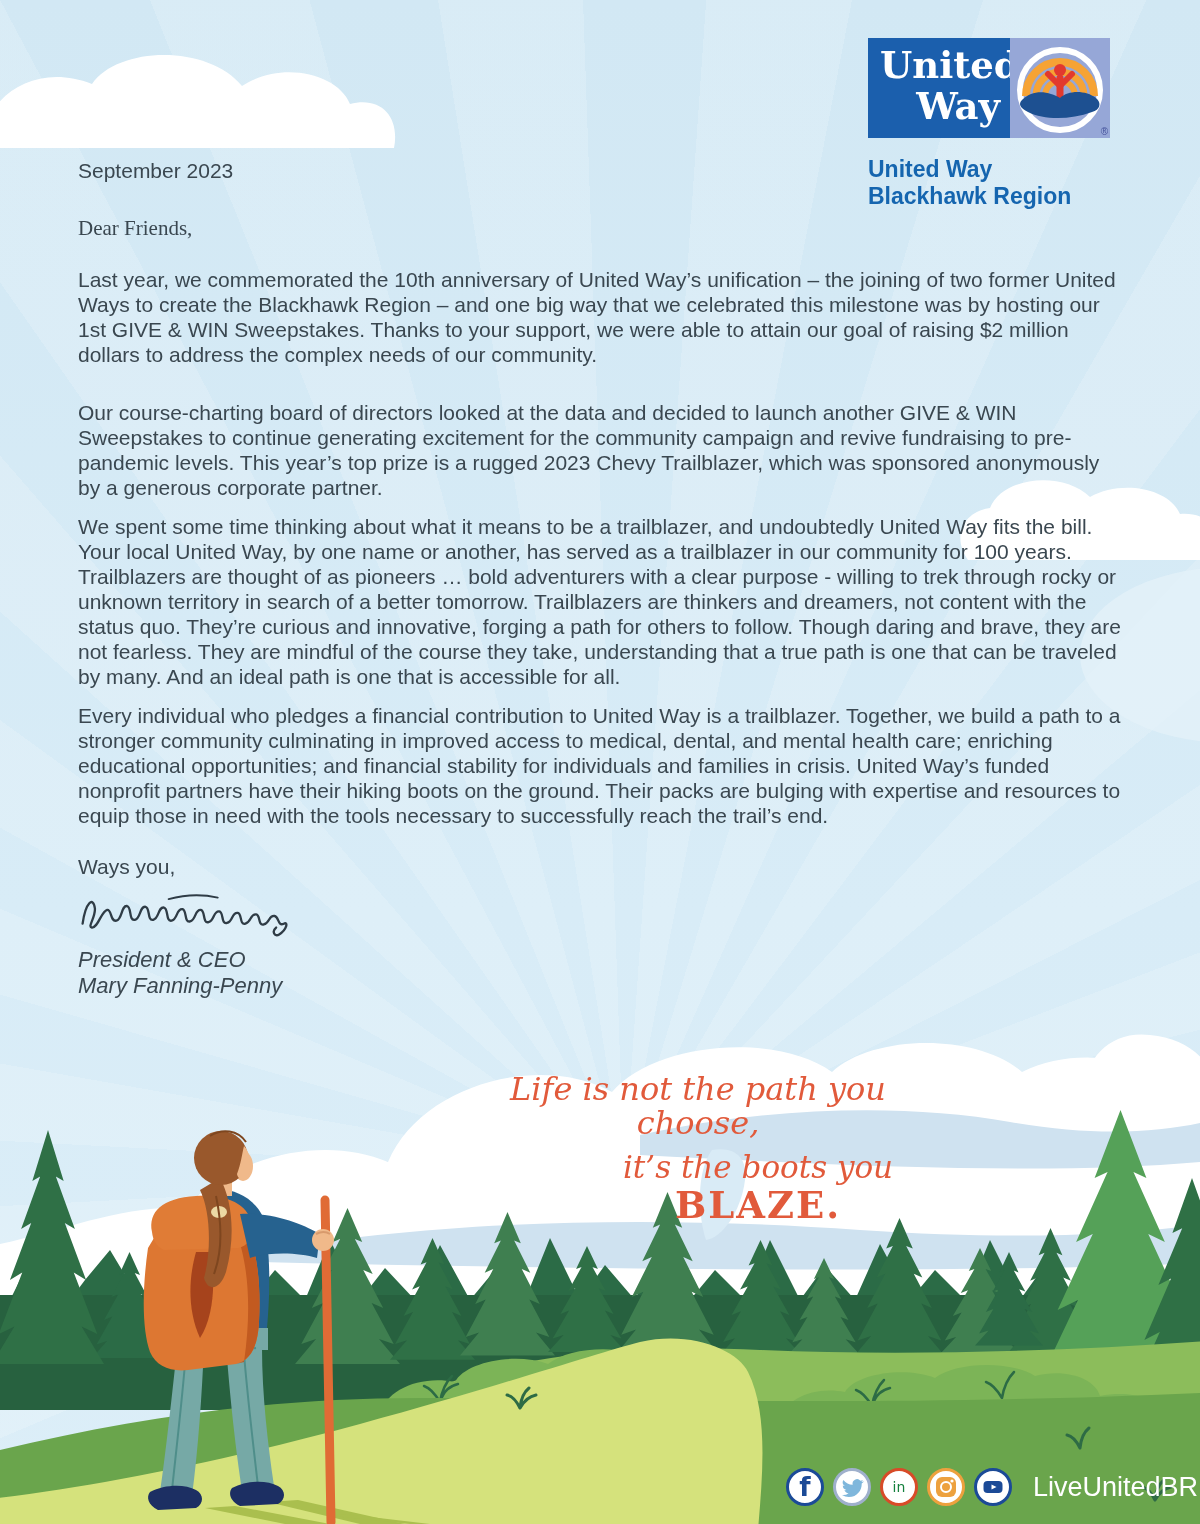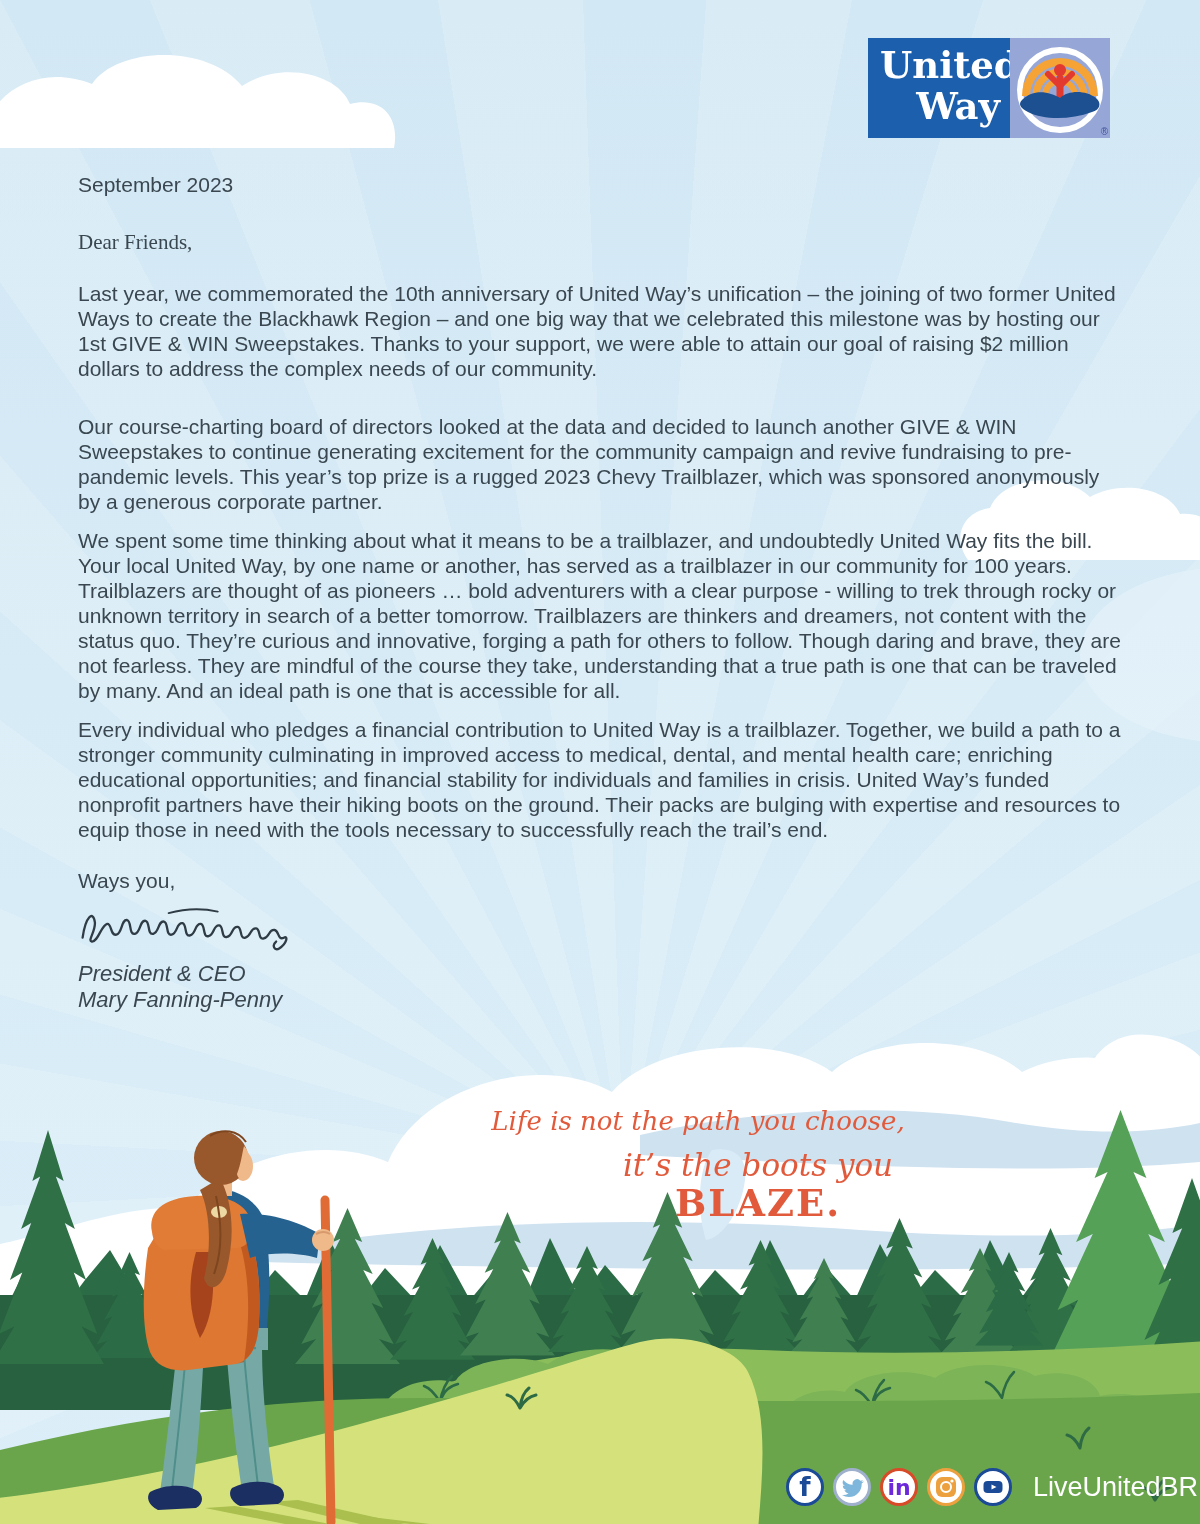--- a/index.html
+++ b/index.html
@@ -23,48 +23,48 @@
   .uw-logo{display:flex;width:242px;height:100px;}
   .uw-word{width:142px;height:100px;background:#1b5fad;color:#ffffff;
     font-family:"DejaVu Serif",serif;font-weight:700;box-sizing:border-box;padding:6px 10px 0 12px;}
   .uw-word .l1{font-size:37px;line-height:42px;display:block;}
   .uw-word .l2{font-size:37px;line-height:40px;display:block;text-align:right;}
   .uw-mark{position:relative;width:100px;height:100px;}
   .uw-reg{position:absolute;right:2px;bottom:1px;font-size:10px;color:#46549c;}
   .org-name{margin-top:18px;font-size:23px;line-height:27px;font-weight:700;color:#1565af;}
 
   
-  .letter{position:absolute;left:78px;top:172px;width:1048px;color:#3a4750;
+  .letter{position:absolute;left:78px;top:158px;width:1048px;color:#3a4750;
     font-size:21px;line-height:25px;}
   .letter p{margin:0;}
   .letter .salutation{margin-top:33px;font-family:Liberation Serif, serif;}
   .letter .p1{margin-top:26px;}
   .letter .p2{margin-top:33px;}
   .letter .p3{margin-top:14px;}
   .letter .p4{margin-top:14px;}
   .letter .p5{margin-top:11px;}
   .letter .closing{margin-top:26px;}
   .signature-svg{display:block;margin-top:6px;}
   .sig-name{font-style:italic;font-size:22px;line-height:26px;margin-top:2px;}
 
   
   .quote{position:absolute;left:448px;top:1072px;width:500px;color:#e15a3b;
     font-family:"DejaVu Serif",serif;font-style:italic;text-align:center;}
-  .quote .q1{font-size:26px;line-height:34px;margin-top:32px;}
+  .quote .q1{font-size:32px;line-height:34px;}
   .quote .q2{font-size:31px;line-height:38px;margin-top:8px;padding-left:120px;}
   .quote .blaze{font-style:normal;font-weight:700;font-size:37px;letter-spacing:2px;}
 
   
   .footer{position:absolute;left:786px;top:1468px;display:flex;align-items:center;gap:9px;}
   .soc{width:38px;height:38px;border-radius:50%;background:#ffffff;display:flex;
     align-items:center;justify-content:center;box-sizing:border-box;cursor:pointer;}
   .soc.fb{border:3px solid #1b4a97;color:#1b4a97;font-family:"DejaVu Sans",sans-serif;
     font-weight:700;font-size:26px;line-height:1;}
   .soc.tw{border:3px solid #9fb0cc;}
-  .soc.li{border:3px solid #d84b28;color:#6d28d9;font-weight:700;font-size:22px;
+  .soc.li{border:3px solid #d84b28;color:#15803d;font-weight:400;font-size:14px;
     font-family:"DejaVu Sans",sans-serif;}
   .soc.ig{border:3px solid #eda13e;}
   .soc.yt{border:3px solid #1b4a97;}
   .site{margin-left:12px;color:#ffffff;font-size:27px;}
 </style>
 </head>
 <body>
 
 <div class="page">
   <div class="rays"></div>
@@ -196,20 +196,24 @@
               <path d="M35,58 A15,15 0 0 1 65,58" stroke="#f6a335" stroke-width="6" fill="none"></path>
               <circle cx="50" cy="32" r="6" fill="#e23a2e"></circle>
               <path d="M50,40 L50,58" stroke="#e23a2e" stroke-width="7" stroke-linecap="round"></path>
               <path d="M50,48 L38,36 M50,48 L62,36" stroke="#e23a2e" stroke-width="6" stroke-linecap="round"></path>
               <path d="M12,62 C24,50 40,54 50,60 C58,52 76,52 86,60 C92,65 90,72 82,74 C60,82 34,82 18,74 C10,70 8,66 12,62 Z" fill="#1d5091"></path>
             </g>
           </svg>
           <span class="uw-reg">®</span>
         </div>
       </div>
+      <div class="org-name">
+        <div>United Way</div>
+        <div>Blackhawk Region</div>
+      </div>
     </header>
 
     <main class="letter">
       <p class="date">September 2023</p>
       <p class="salutation">Dear Friends,</p>
       <p class="p1">Last year, we commemorated the 10th anniversary of United Way’s unification – the joining of two former United Ways to create the Blackhawk Region – and one big way that we celebrated this milestone was by hosting our 1st GIVE &amp; WIN Sweepstakes. Thanks to your support, we were able to attain our goal of raising $2 million dollars to address the complex needs of our community.</p>
       <p class="p2">Our course-charting board of directors looked at the data and decided to launch another GIVE &amp; WIN Sweepstakes to continue generating excitement for the community campaign and revive fundraising to pre-pandemic levels. This year’s top prize is a rugged 2023 Chevy Trailblazer, which was sponsored anonymously by a generous corporate partner.</p>
       <p class="p3">We spent some time thinking about what it means to be a trailblazer, and undoubtedly United Way fits the bill. Your local United Way, by one name or another, has served as a trailblazer in our community for 100 years. Trailblazers are thought of as pioneers … bold adventurers with a clear purpose - willing to trek through rocky or unknown territory in search of a better tomorrow. Trailblazers are thinkers and dreamers, not content with the status quo. They’re curious and innovative, forging a path for others to follow. Though daring and brave, they are not fearless. They are mindful of the course they take, understanding that a true path is one that can be traveled by many. And an ideal path is one that is accessible for all.</p>
       <p class="p4">Every individual who pledges a financial contribution to United Way is a trailblazer. Together, we build a path to a stronger community culminating in improved access to medical, dental, and mental health care; enriching educational opportunities; and financial stability for individuals and families in crisis. United Way’s funded nonprofit partners have their hiking boots on the ground. Their packs are bulging with expertise and resources to equip those in need with the tools necessary to successfully reach the trail’s end.</p>
       <p class="closing">Ways you,</p>

